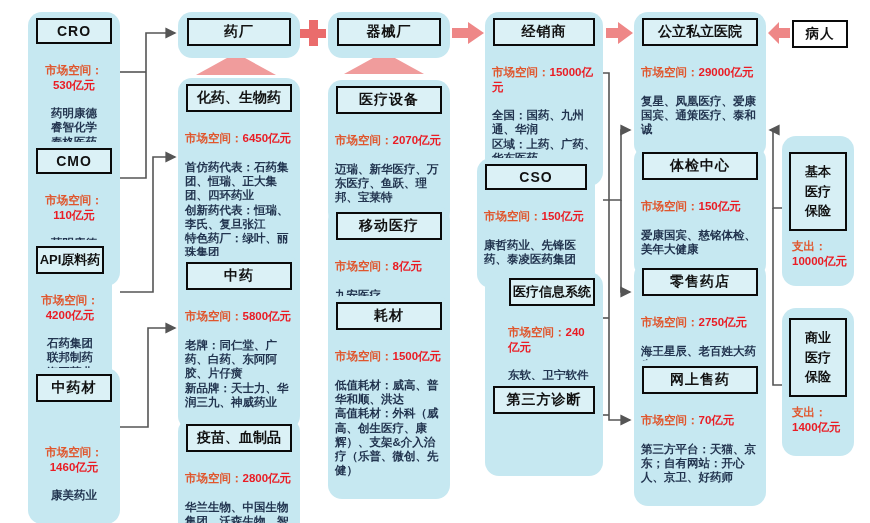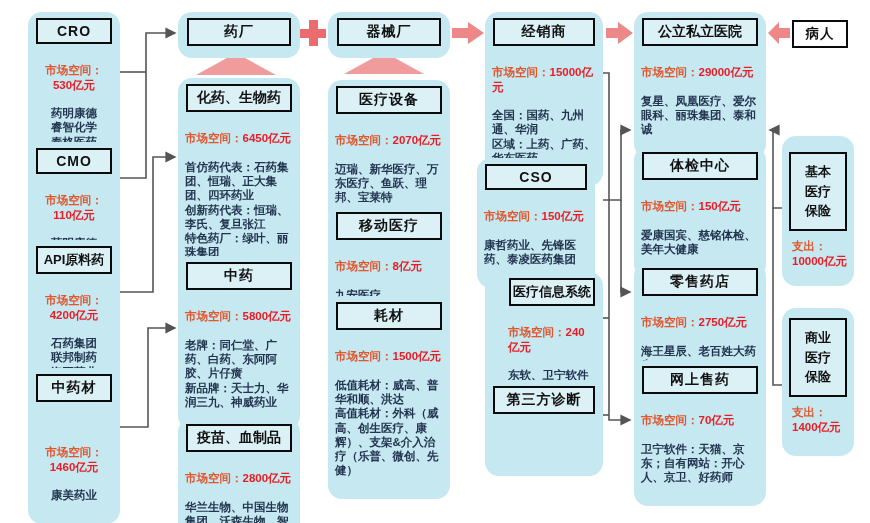--- a/index.html
+++ b/index.html
@@ -82,21 +82,21 @@
 
   <div class="group center" style="left:28px;top:142px;width:92px;min-height:88px;">
     <div class="tbox">CMO</div>
     <div class="content">
       <div class="market"><span class="ml">市场空间：</span><span class="mv">110亿元</span></div>
       <div class="companies">药明康德
 重庆博腾</div>
     </div>
   </div>
 
-  <div class="group center" style="left:28px;top:240px;width:92px;min-height:112px;">
+  <div class="group center" style="left:28px;top:240px;width:84px;min-height:112px;">
     <div class="tbox" style="letter-spacing:0;font-size:13px;">API原料药</div>
     <div class="content">
       <div class="market"><span class="ml">市场空间：</span><span class="mv">4200亿元</span></div>
       <div class="companies">石药集团
 联邦制药
 海正药业</div>
     </div>
   </div>
 
   <div class="group center" style="left:28px;top:368px;width:92px;min-height:116px;">
@@ -193,21 +193,21 @@
   </div>
 
   <div class="group" style="left:485px;top:380px;width:118px;min-height:96px;">
     <div class="tbox">第三方诊断</div>
   </div>
 
   <div class="group" style="left:634px;top:12px;width:132px;min-height:128px;">
     <div class="tbox" style="letter-spacing:0;">公立私立医院</div>
     <div class="content">
       <div class="market"><span class="ml">市场空间：</span><span class="mv">29000亿元</span></div>
-      <div class="companies">复星、凤凰医疗、爱尔眼科、丽珠集团、泰和诚</div>
+      <div class="companies">复星、凤凰医疗、爱康国宾、通策医疗、泰和诚</div>
     </div>
   </div>
 
   <div class="group" style="left:634px;top:146px;width:132px;min-height:106px;">
     <div class="tbox">体检中心</div>
     <div class="content">
       <div class="market"><span class="ml">市场空间：</span><span class="mv">150亿元</span></div>
       <div class="companies">爱康国宾、慈铭体检、美年大健康</div>
     </div>
   </div>
@@ -217,21 +217,21 @@
     <div class="content">
       <div class="market"><span class="ml">市场空间：</span><span class="mv">2750亿元</span></div>
       <div class="companies">海王星辰、老百姓大药房</div>
     </div>
   </div>
 
   <div class="group" style="left:634px;top:360px;width:132px;min-height:118px;">
     <div class="tbox">网上售药</div>
     <div class="content">
       <div class="market"><span class="ml">市场空间：</span><span class="mv">70亿元</span></div>
-      <div class="companies">卫宁软件：天猫、京东；自有网站：开心人、京卫、好药师</div>
+      <div class="companies">第三方平台：天猫、京东；自有网站：开心人、京卫、好药师</div>
     </div>
   </div>
 
   <div class="whitebox" style="left:792px;top:20px;width:52px;height:24px;">
     <span>病人</span>
   </div>
 
   <div class="group" style="left:782px;top:136px;width:72px;min-height:150px;">
     <div class="vbox">基本
 医疗

